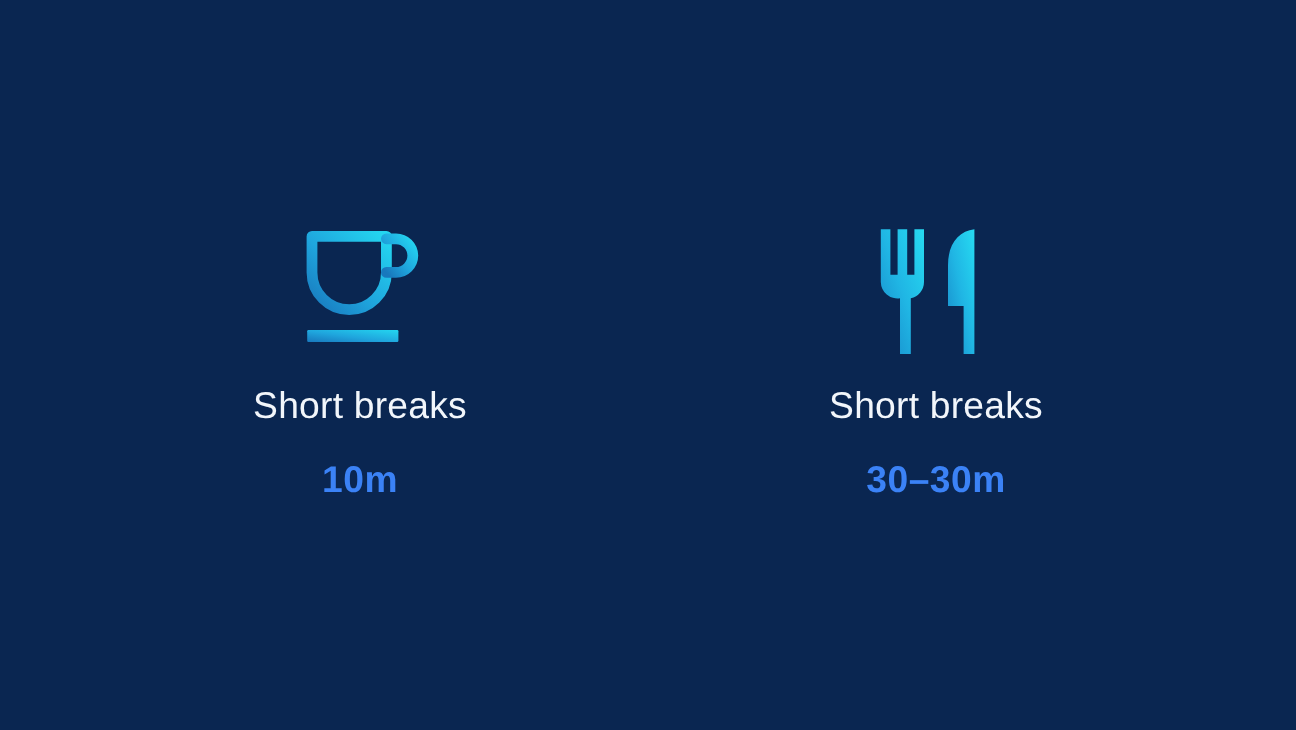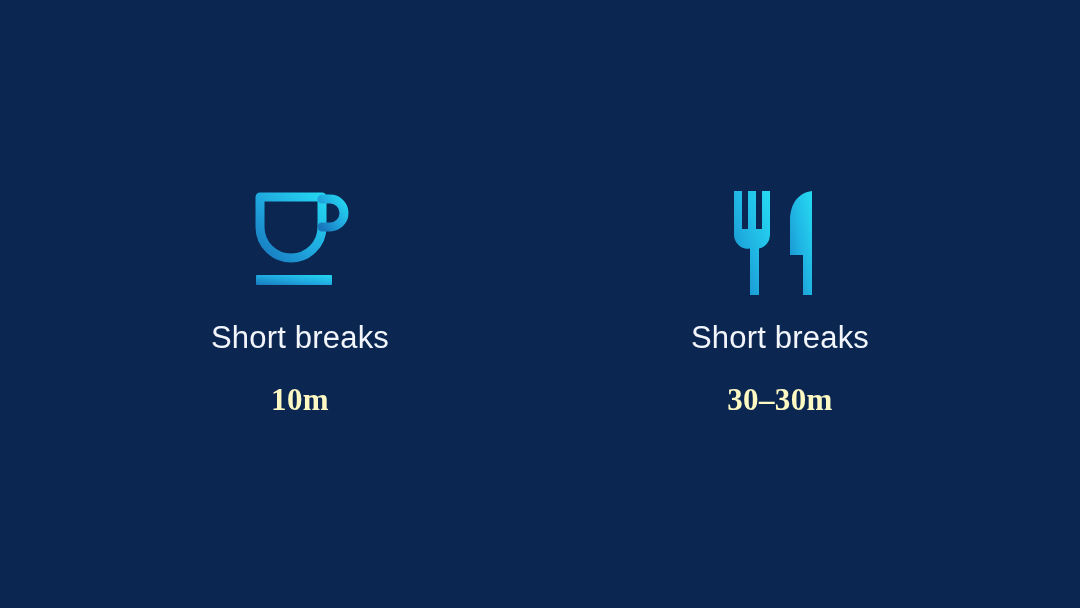--- a/index.html
+++ b/index.html
@@ -60,25 +60,24 @@
     color: #f2f6fb;
     letter-spacing: 0.2px;
     line-height: 1;
     white-space: nowrap;
   }
 
   .card-value {
     margin-top: 31px;
     font-size: 31px;
     font-weight: 700;
-    color: #fef9c3;
+    color: #3b82f6;
     letter-spacing: 0.4px;
     line-height: 1;
     white-space: nowrap;
-    font-family: Liberation Serif, serif;
   }
 </style>
 </head>
 <body>
 
 <div class="slide">
 
   <div class="cards">
 
     <div class="card">

